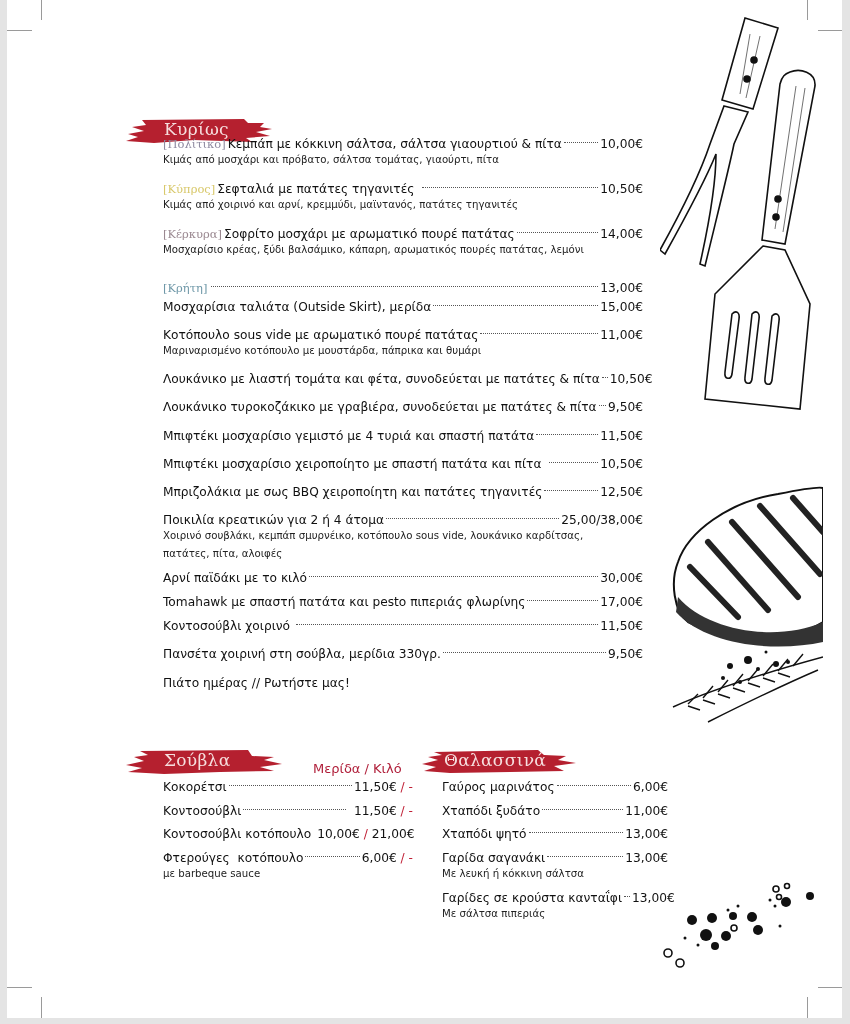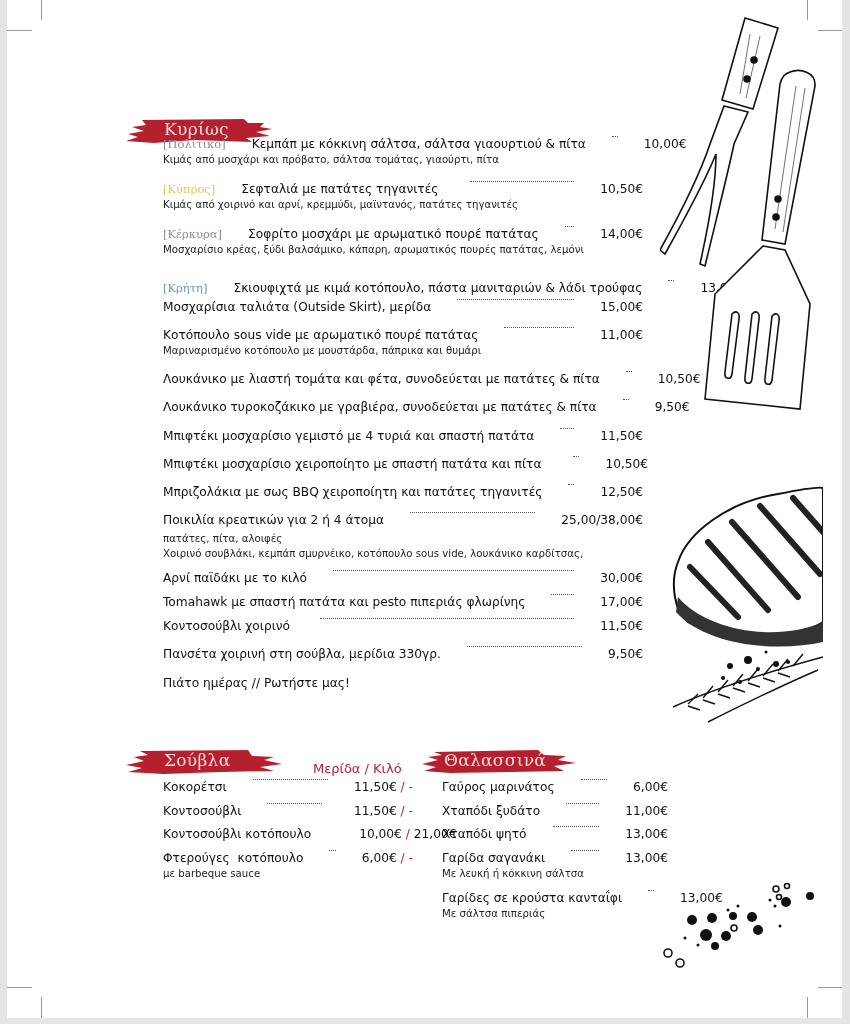--- a/index.html
+++ b/index.html
@@ -13,21 +13,21 @@
 
   .banner { position: absolute; height: 28px; }
   .banner svg { position: absolute; left: 0; top: 0; }
   .banner .banner-title {
     position: absolute; top: 2px;
     font-family: "DejaVu Serif", "Liberation Serif", serif;
     font-size: 17px; color: #f6dede; letter-spacing: 0.3px;
   }
 
   .item { position: absolute; left: 163px; width: 480px; }
-  .row { display: flex; align-items: flex-start; font-size: 12.2px; line-height: 16px; white-space: nowrap; gap: 24px; }
+  .row { display: flex; align-items: center; font-size: 12.2px; line-height: 16px; white-space: nowrap; }
   .row .region { font-family: "DejaVu Serif", "Liberation Serif", serif; font-size: 11.5px; margin-right: 2px; }
   .row .name { font-weight: 500; }
   .row .leader { flex: 1 1 auto; border-bottom: 1px dotted #555; margin: 0 2px 3px 2px; min-width: 6px; }
   .row .price { font-size: 12.2px; }
   .desc { font-size: 10.2px; line-height: 14px; color: #222; margin-top: 1px; white-space: nowrap; }
 
   .col-item { position: absolute; }
   .red { color: #c01f35; }
   .price-pair { white-space: nowrap; }
 
@@ -84,21 +84,20 @@
     <span class="name">Σοφρίτο μοσχάρι με αρωματικό πουρέ πατάτας</span>
     <span class="leader"></span>
     <span class="price">14,00€</span>
   </div>
   <div class="desc">Μοσχαρίσιο κρέας, ξύδι βαλσάμικο, κάπαρη, αρωματικός πουρές πατάτας, λεμόνι</div>
 </div>
 
 <div class="item" style="top:280px;">
   <div class="row">
     <span class="region" style="color:#6f98a8">[Κρήτη]</span>
-    <span class="name">Σκιουφιχτά με κιμά κοτόπουλο, πάστα μανιταριών &amp; λάδι τρούφας</span>
     <span class="leader"></span>
     <span class="price">13,00€</span>
   </div>
 </div>
 
 <div class="item" style="top:299px;">
   <div class="row">
     <span class="name">Μοσχαρίσια ταλιάτα (Outside Skirt), μερίδα</span>
     <span class="leader"></span>
     <span class="price">15,00€</span>
@@ -153,22 +152,22 @@
     <span class="price">12,50€</span>
   </div>
 </div>
 
 <div class="item" style="top:512px;">
   <div class="row">
     <span class="name">Ποικιλία κρεατικών για 2 ή 4 άτομα</span>
     <span class="leader"></span>
     <span class="price">25,00/38,00€</span>
   </div>
+  <div class="desc">Χοιρινό σουβλάκι, κεμπάπ σμυρνέικο, κοτόπουλο sous vide, λουκάνικο καρδίτσας,</div>
   <div class="desc" style="margin-top:4px;">πατάτες, πίτα, αλοιφές</div>
-  <div class="desc">Χοιρινό σουβλάκι, κεμπάπ σμυρνέικο, κοτόπουλο sous vide, λουκάνικο καρδίτσας,</div>
 </div>
 
 <div class="item" style="top:570px;">
   <div class="row">
     <span class="name">Αρνί παϊδάκι με το κιλό</span>
     <span class="leader"></span>
     <span class="price">30,00€</span>
   </div>
 </div>
 

